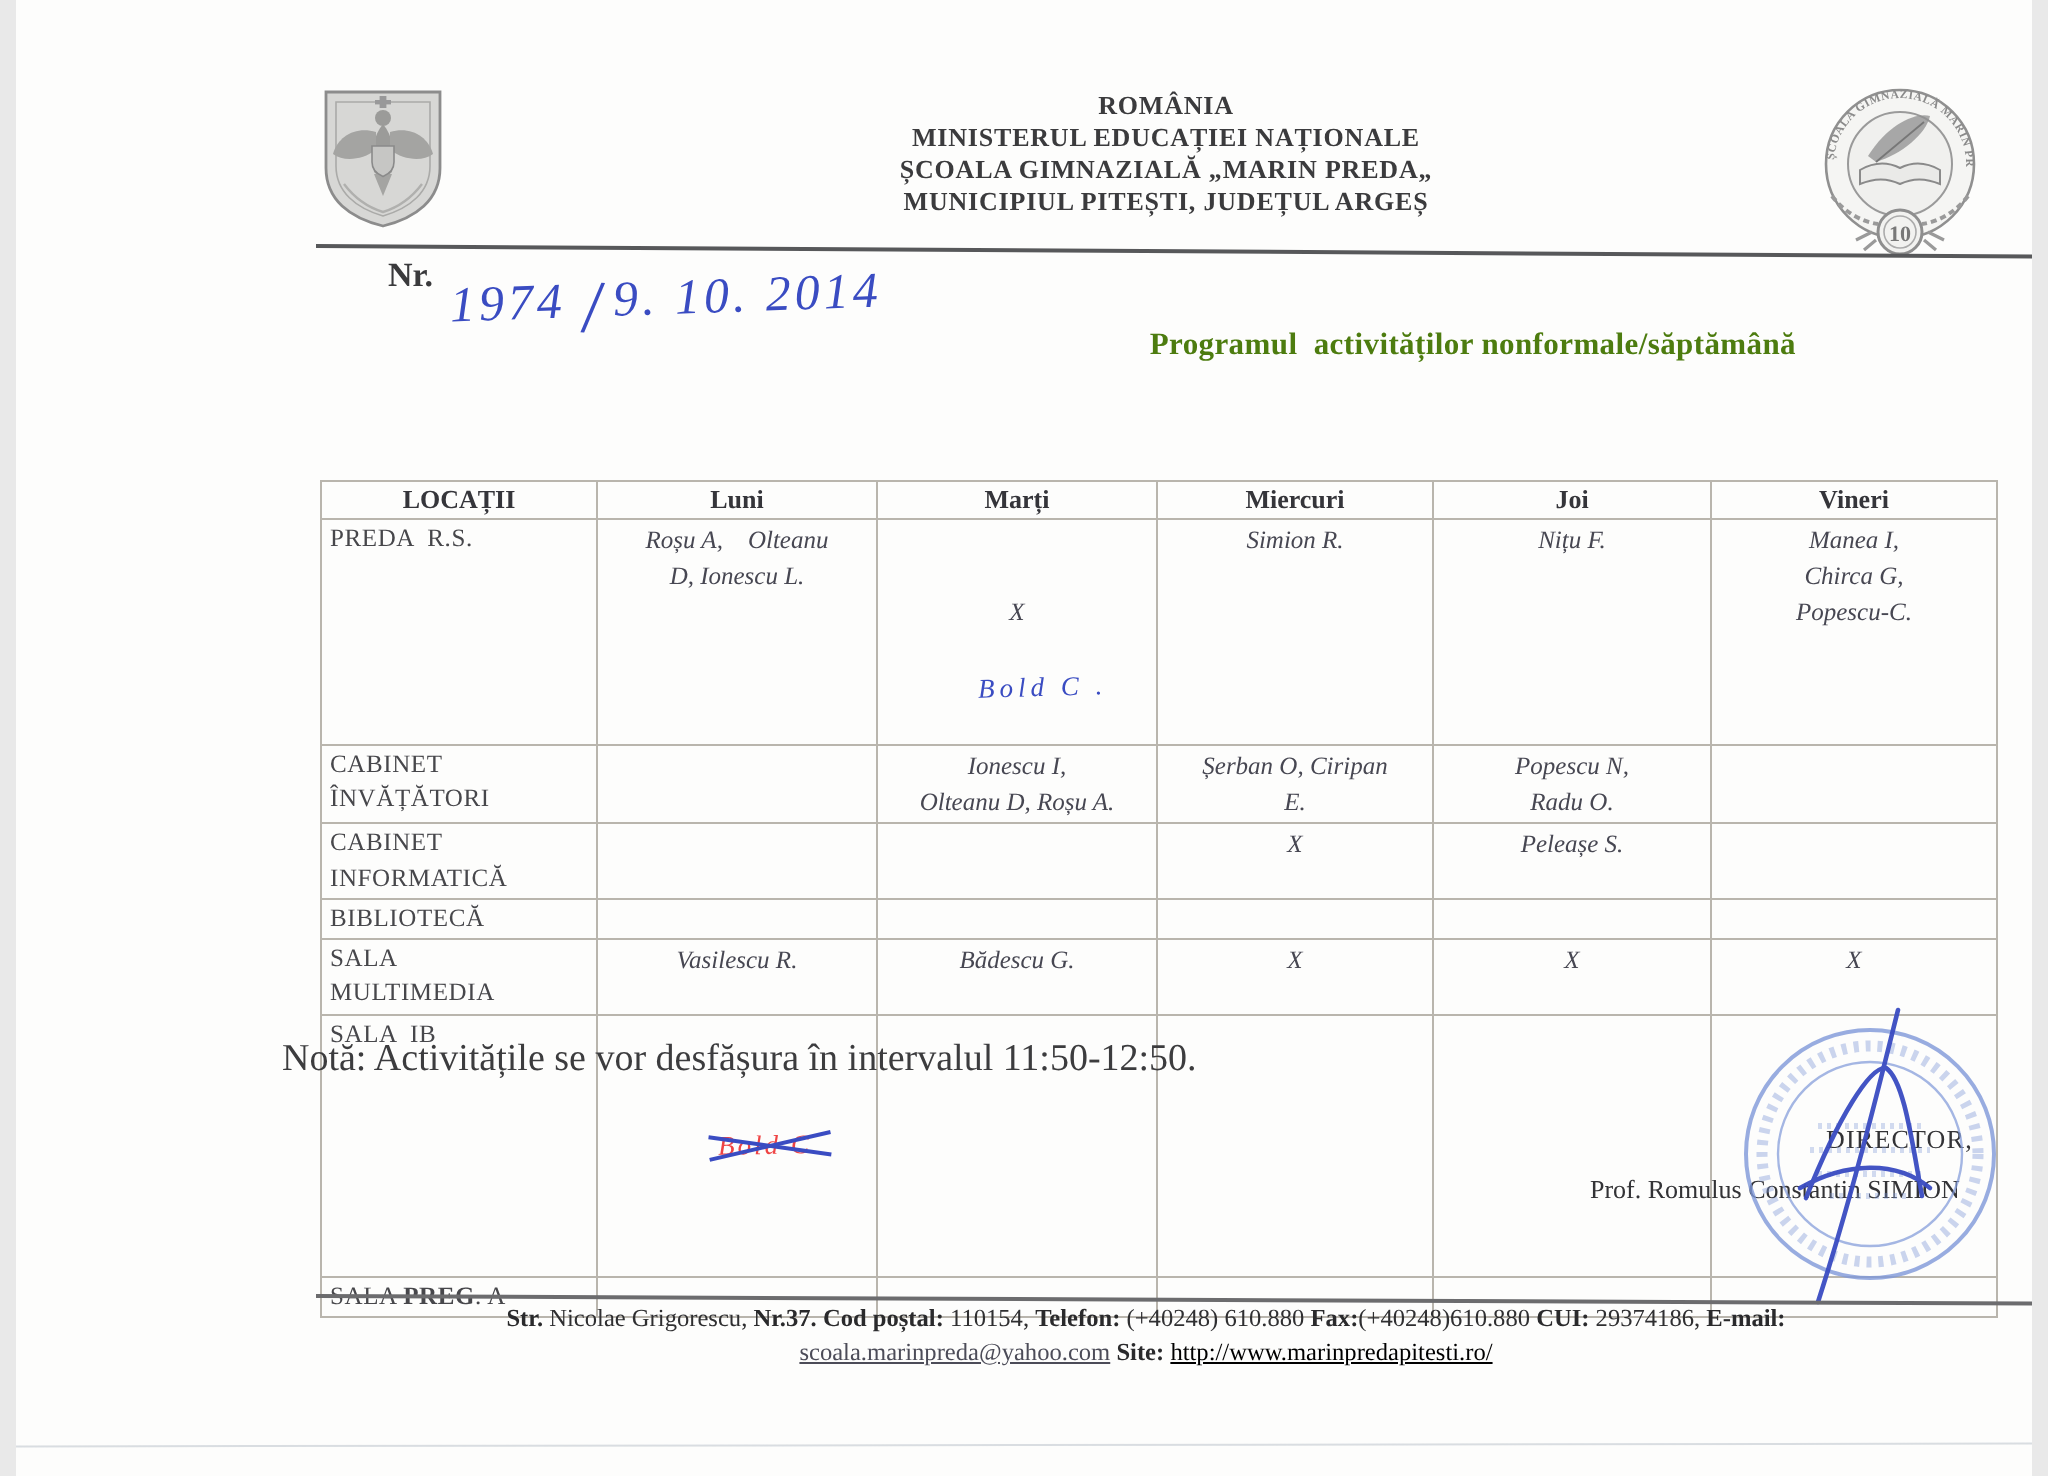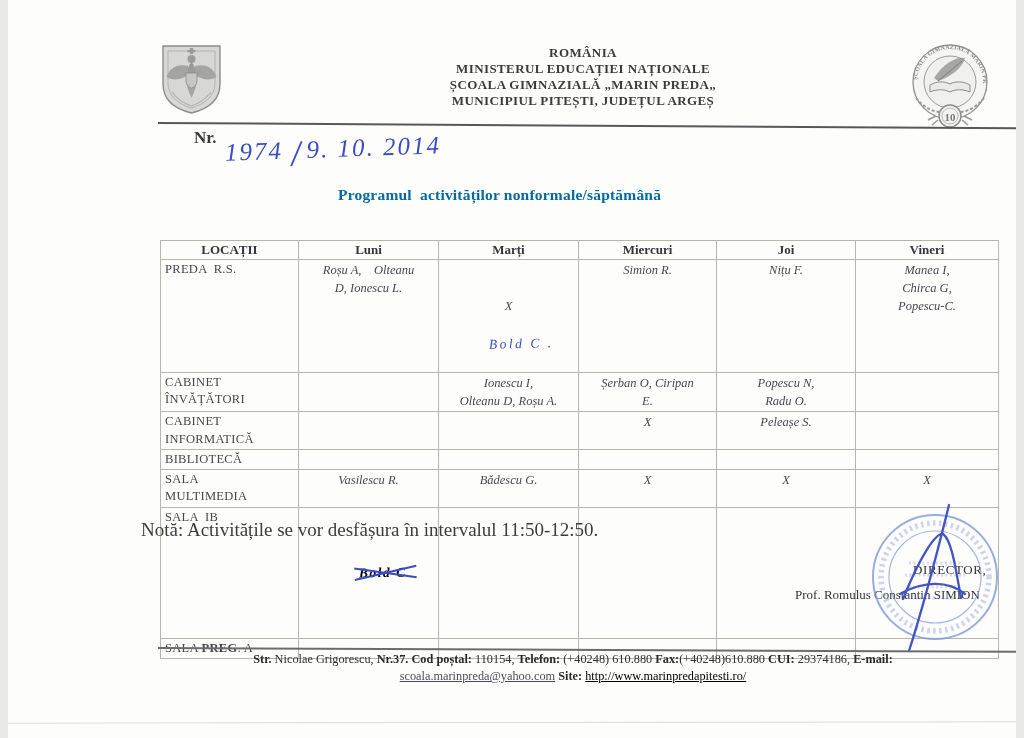--- a/index.html
+++ b/index.html
@@ -22,22 +22,22 @@
   
   .reg{position:absolute;left:148px;top:128px;}
   .reg-label{font-size:17px;font-weight:bold;color:#3a3a3c;vertical-align:14px;margin-left:38px;}
   .reg-number{
     display:inline-block;font-size:25px;letter-spacing:2px;color:#3a4cc2;
     font-style:italic;transform:rotate(-2deg);margin-left:4px;
   }
   .reg-slash{font-size:38px;font-style:normal;vertical-align:-8px;margin:0 3px 0 8px;display:inline-block;transform:rotate(6deg);}
   
   .doc-title{
-    position:absolute;left:330px;top:186px;width:560px;text-align:left;
-    font-size:15.5px;font-weight:bold;color:#0369a1;white-space:pre-wrap;letter-spacing:.2px;
+    position:absolute;left:330px;top:164px;width:560px;text-align:right;
+    font-size:15.5px;font-weight:bold;color:#4d7c0f;white-space:pre-wrap;letter-spacing:.2px;
   }
   
   table.schedule{
     position:absolute;left:152px;top:240px;width:838px;
     border-collapse:collapse;table-layout:fixed;
   }
   .schedule td,.schedule th{
     border:1px solid #b9b5ad;vertical-align:top;padding:1px 3px;overflow:hidden;
   }
   .schedule th{font-size:13px;font-weight:bold;color:#35353a;text-align:center;padding-top:1px;}
@@ -49,21 +49,21 @@
     font-size:12.5px;font-style:italic;color:#474752;text-align:center;
     line-height:1.45;white-space:pre-wrap;
   }
   .hw-cell{
     display:inline-block;font-size:13.5px;letter-spacing:2.5px;
     transform:rotate(-1.5deg);color:#3a4cc2;font-style:italic;
   }
   .hw-struck-wrap{text-align:left;margin-left:26px;}
   .hw-struck{
     position:relative;display:inline-block;font-size:13.5px;letter-spacing:1.5px;
-    color:#000000;font-style:italic;transform:rotate(-1deg);font-weight:bold;
+    color:#ef4444;font-style:italic;transform:rotate(-1deg);
   }
   .hw-struck::before,.hw-struck::after{
     content:"";position:absolute;left:-5px;right:-10px;top:48%;height:1.6px;
     background:#3a4cc2;
   }
   .hw-struck::before{transform:rotate(9deg);}
   .hw-struck::after{transform:rotate(-12deg);}
   
   .note{position:absolute;left:133px;top:519px;font-size:19px;color:#3c3c3e;}
   .director-role{position:absolute;left:905px;top:562px;font-size:13px;color:#333336;letter-spacing:.6px;}

